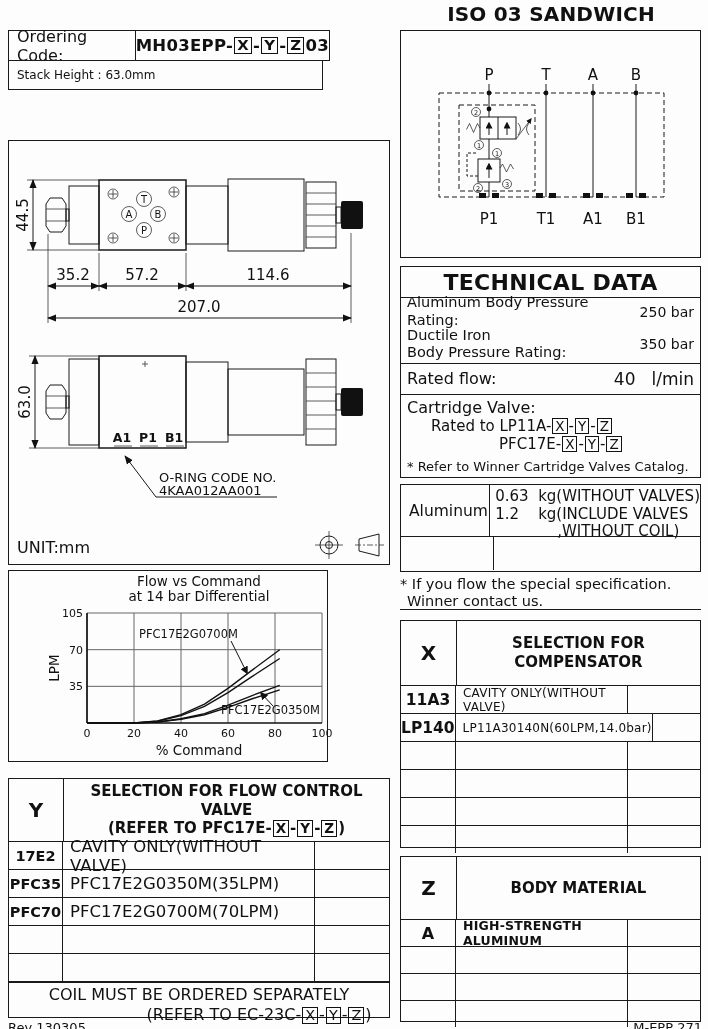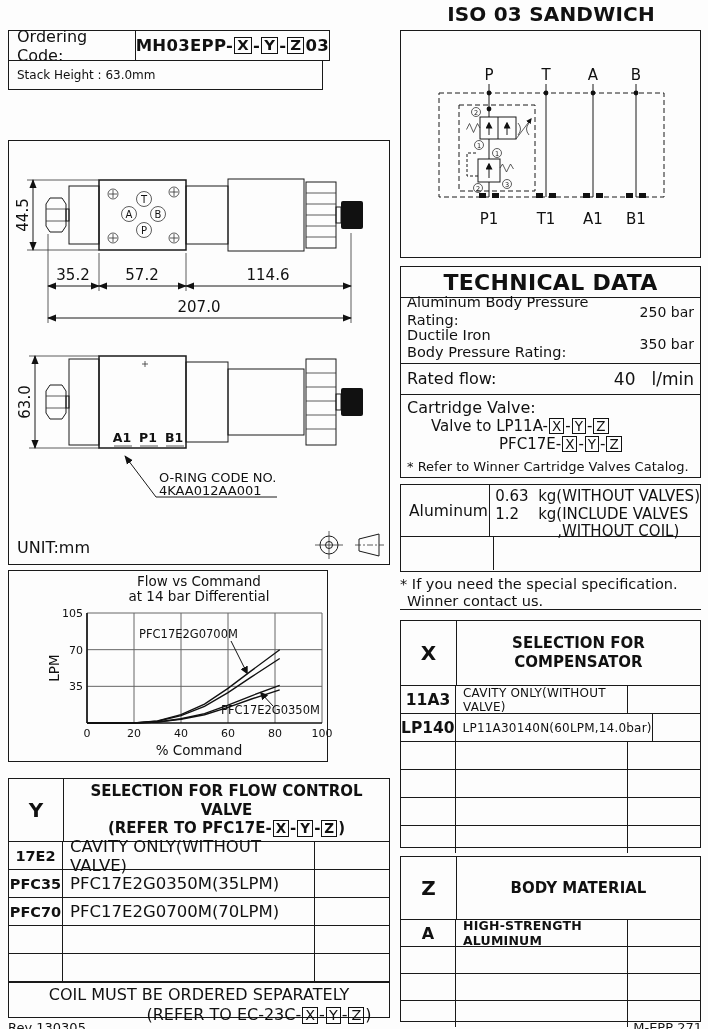--- a/index.html
+++ b/index.html
@@ -328,39 +328,39 @@
     </div>
     <div class="tech-row r3">
       <span class="tl">Rated flow:</span>
       <span class="flowval">
         <span>40</span>
         <span>l/min</span>
       </span>
     </div>
     <div class="cart">
       <div class="c1">Cartridge Valve:</div>
-      <div class="c2"><span>Valve to LP11A-</span><span class="boxed">X</span><span>-</span><span class="boxed">Y</span><span>-</span><span class="boxed">Z</span></div>
+      <div class="c2"><span>Rated to LP11A-</span><span class="boxed">X</span><span>-</span><span class="boxed">Y</span><span>-</span><span class="boxed">Z</span></div>
       <div class="c3"><span>PFC17E-</span><span class="boxed">X</span><span>-</span><span class="boxed">Y</span><span>-</span><span class="boxed">Z</span></div>
     </div>
     <div class="cart-note">* Refer to Winner Cartridge Valves Catalog.</div>
   </div>
 
   <div class="box weight-box">
     <div class="w-row wr1">
       <div class="w-mat">Aluminum</div>
       <div class="w-val"><span>0.63  kg(WITHOUT VALVES)</span><br><span>1.2    kg(INCLUDE VALVES</span><br><span>             ,WITHOUT COIL)</span></div>
     </div>
     <div class="w-row wr2">
       <div class="w-mat"></div>
       <div class="w-val"></div>
     </div>
   </div>
 
   <div class="special-note">
-    <div>* If you need the special specification.</div>
+    <div>* If you flow the special specification.</div>
     <div class="s2">Winner contact us.</div>
   </div>
 
   <div class="sel x-table">
     <div class="sel-head">
       <div class="hc">X</div>
       <div class="ht">SELECTION FOR COMPENSATOR</div>
     </div>
     <div class="sel-row">
         <div class="rc">11A3</div>

